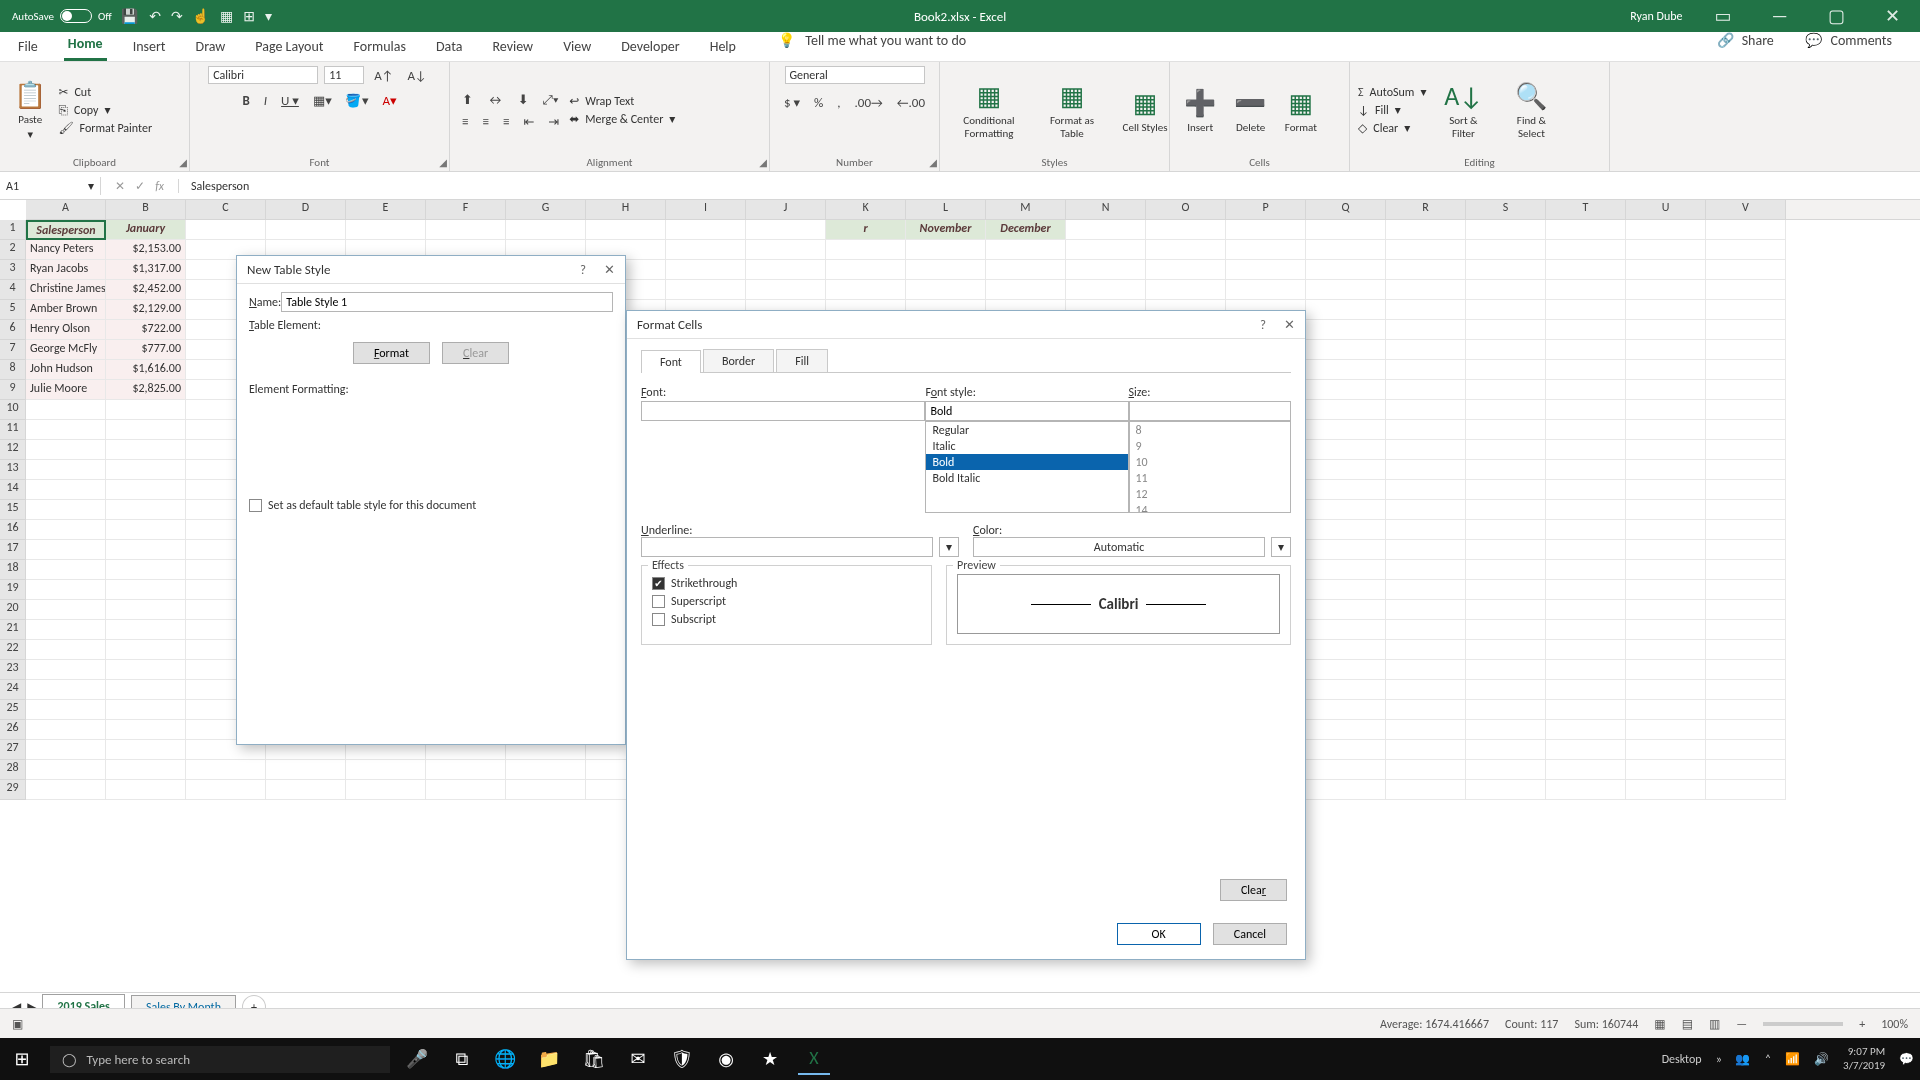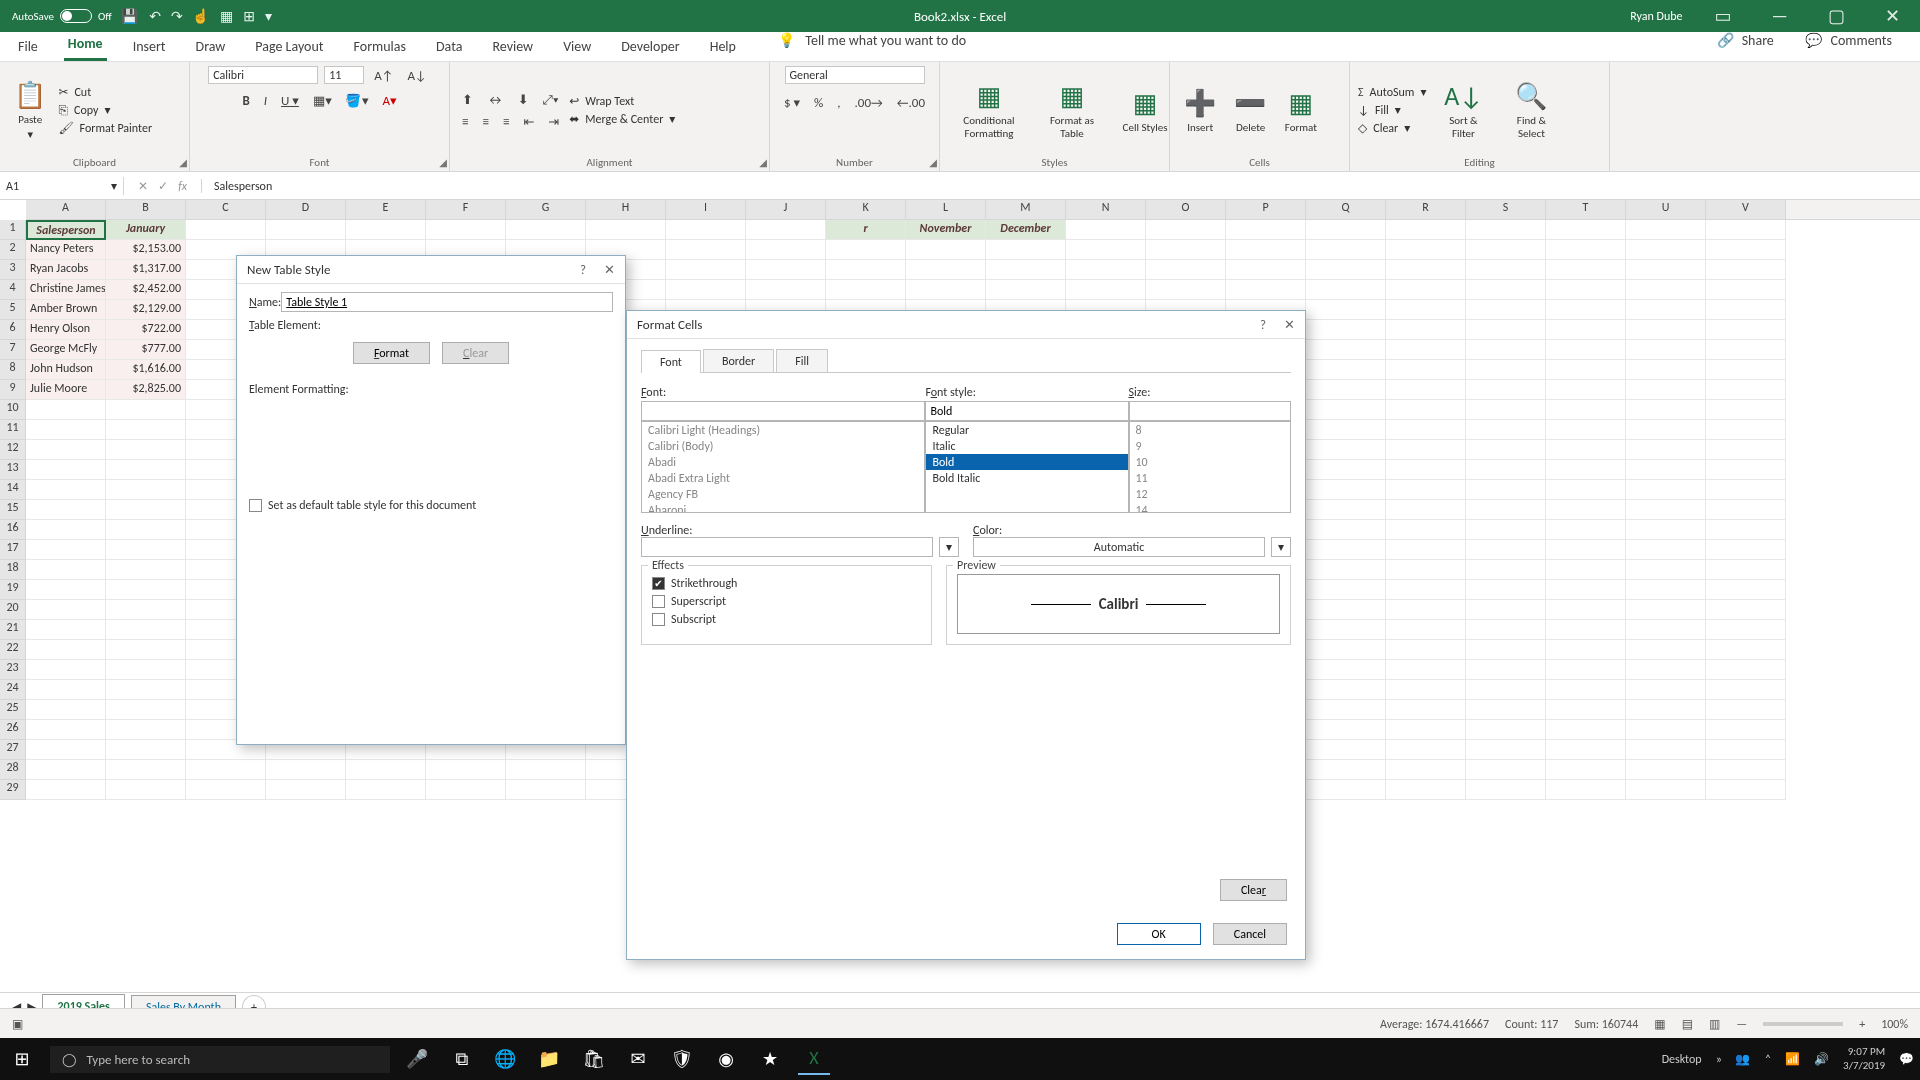--- a/index.html
+++ b/index.html
@@ -31,21 +31,21 @@
 .btn-v { display:flex; flex-direction:column; align-items:center; gap:2px; font-size:11px; color:#333; padding:2px 6px; cursor:pointer; }
 .btn-v .ic { font-size:26px; color:#217346; }
 .col { display:flex; flex-direction:column; gap:4px; font-size:12px; }
 .row { display:flex; align-items:center; gap:6px; }
 .combo { border:1px solid #c6c6c6; background:#fff; padding:1px 4px; font-size:12px; display:inline-block; }
 .ribbtn { padding:1px 4px; cursor:pointer; font-size:13px; color:#444; }
 .launcher { position:absolute; right:2px; bottom:2px; font-size:10px; color:#777; }
 
 
 .fxbar { height:28px; border-bottom:1px solid #d6d6d6; display:flex; align-items:center; background:#fff; }
-.namebox { width:124px; border-right:1px solid #d6d6d6; padding:2px 6px; color:#333; display:flex; align-items:center; justify-content:space-between; }
+.namebox { width:101px; border-right:1px solid #d6d6d6; padding:2px 6px; color:#333; display:flex; align-items:center; justify-content:space-between; }
 .fbtns { display:flex; align-items:center; gap:10px; padding:0 14px; color:#999; border-right:1px solid #d6d6d6; }
 .fxinput { flex:1; padding:2px 12px; color:#333; }
 
 
 .grid-area { position:absolute; top:200px; left:0; right:0; bottom:60px; background:#fff; }
 .colhdrs { display:flex; height:20px; background:#f3f2f1; border-bottom:1px solid #d6d6d6; margin-left:26px; }
 .colhdrs div { width:80px; border-right:1px solid #d6d6d6; text-align:center; font-size:12px; color:#444; background:#e6e6e6; }
 .rows { display:flex; }
 .rowhdrs { width:26px; }
 .rowhdrs div { height:20px; border-bottom:1px solid #d6d6d6; border-right:1px solid #d6d6d6; background:#e6e6e6; text-align:center; font-size:12px; color:#444; }
@@ -1077,21 +1077,21 @@
   <div class="dtitle">
     <span>New Table Style</span>
     <span class="dright">
         <span>?</span>
         <span>✕</span>
       </span>
   </div>
   <div style="padding:8px 12px">
     <div class="row" style="gap:0;margin-bottom:6px">
       <label class="k"><span class="u">N</span><span>ame:</span></label>
-      <input class="txtfield" style="flex: 1 1 0%; text-decoration: underline;" value="Table Style 1">
+      <input class="txtfield" style="flex: 1 1 0%;" value="Table Style 1">
     </div>
     <label class="k"><span class="u">T</span>able Element:</label>
     <div class="row" style="justify-content:center;gap:12px;margin-top:10px">
       <button class="dbtn"><span class="u">F</span><span>ormat</span></button>
       <button class="dbtn" style="color:#999"><span class="u">C</span>lear</button>
     </div>
     <div style="margin-top:18px">Element Formatting:</div>
     <div class="chk" style="margin-top:100px">
       <span class="box"></span>
       <span>Set as default table style for this document</span>
@@ -1111,28 +1111,20 @@
     <div class="tabstrip">
       <span class="dlgtab active">Font</span>
       <span class="dlgtab">Border</span>
       <span class="dlgtab">Fill</span>
     </div>
 
     <div style="display:flex; margin-top:12px">
       <div style="flex:1.4">
         <label class="k"><span class="u">F</span>ont:</label>
         <input class="txtfield" style="width: 100%; margin-top: 2px;">
-        <div class="listbox" style="height:92px;color:#888" id="fontlist">
-            <div>Calibri Light (Headings)</div>
-            <div>Calibri (Body)</div>
-            <div>Abadi</div>
-            <div>Abadi Extra Light</div>
-            <div>Agency FB</div>
-            <div>Aharoni</div>
-          </div>
       </div>
       <div style="flex:1">
         <label class="k">F<span class="u">o</span>nt style:</label>
         <input class="txtfield" style="width: 100%; margin-top: 2px;" value="Bold">
         <div class="listbox" style="height:92px" id="stylelist">
             <div>Regular</div>
             <div>Italic</div>
             <div class="hl">Bold</div>
             <div>Bold Italic</div>
           </div>

